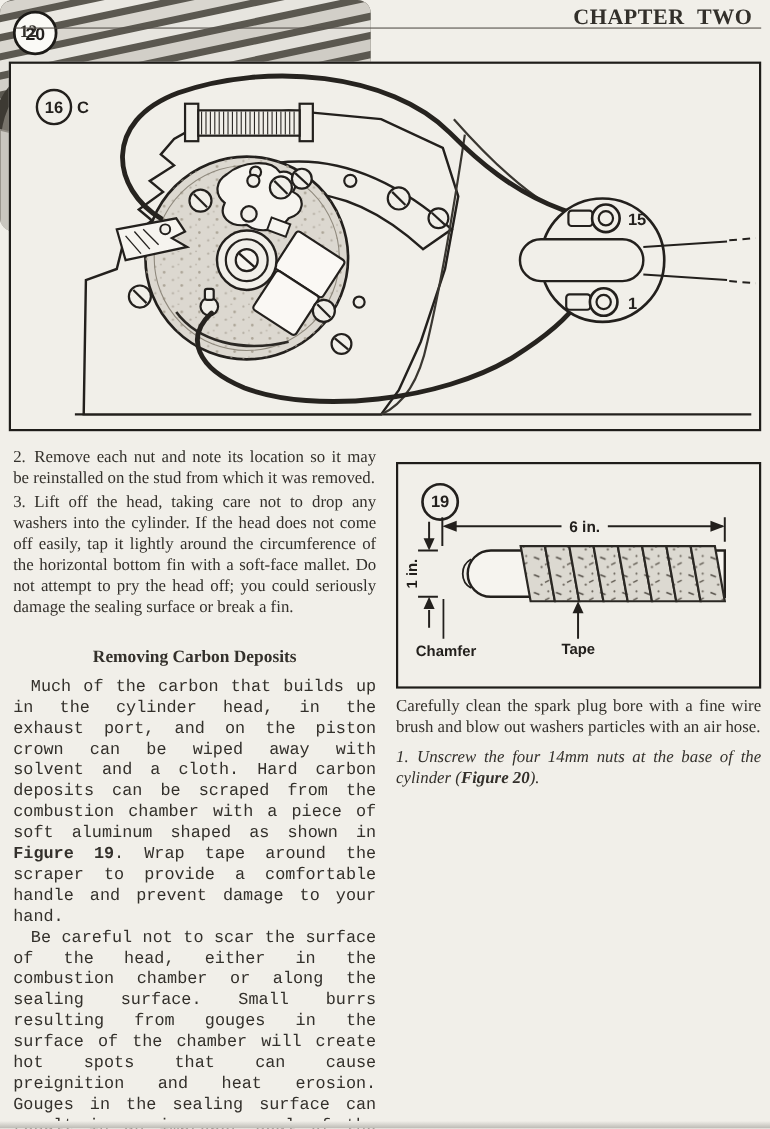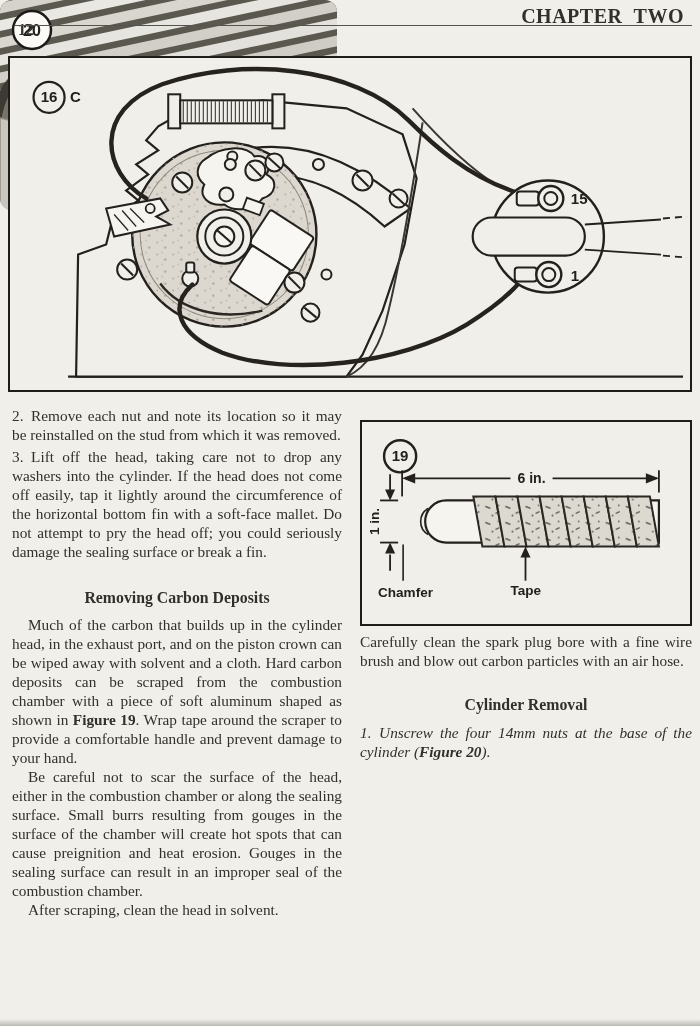--- a/index.html
+++ b/index.html
@@ -16,21 +16,21 @@
   .figbox{position:absolute;border:2.5px solid #1f1d1a;background:#f1efe9;box-sizing:border-box;}
   #fig16{left:8px;top:56px;width:684px;height:336px;}
   #fig19{left:360px;top:420px;width:332px;height:206px;}
   #fig20{left:360px;top:804px;width:337px;height:210px;border-radius:12px;overflow:hidden;background:#c9c6bf;}
   .figbox svg, #fig20 svg{display:block;width:100%;height:100%;}
   
   .col{position:absolute;font-size:15.3px;line-height:19px;text-align:justify;}
   #leftcol{left:12px;top:406px;width:330px;}
   #rightcol-text{left:360px;top:632px;width:332px;}
   .col p{margin:0;}
-  .col p.indent{text-indent:16px;}
+  .col p.indent{text-indent:16px;font-family:Liberation Mono, monospace;}
   .col p.step{margin-bottom:3px;}
   h3.subhead{font-size:15.8px;line-height:19px;margin:27px 0 8px 0;text-align:center;}
   #rightcol-text h3.subhead{margin-top:25px;}
   #rightcol-text p.first{margin-top:0;}
   #rightcol-text p.step1{margin-top:9px;font-style:italic;}
   b{font-weight:bold;}
   
   .svglabel{font-family:"Liberation Sans", sans-serif;font-weight:bold;fill:#23201d;}
   
   .page-edge{position:absolute;left:0;right:0;bottom:0;height:7px;
@@ -253,22 +253,21 @@
     <text class="svglabel" x="148" y="172" font-size="13.5">Tape</text>
 
     <g>
       <circle cx="38" cy="34" r="16" fill="none" stroke="#23201d" stroke-width="2.4"></circle>
       <text class="svglabel" x="38" y="39" font-size="15" text-anchor="middle">19</text>
     </g>
   </svg>
 </div>
 
 <div id="rightcol-text" class="col">
-  <p class="first">Carefully clean the spark plug bore with a fine wire brush and blow out carbon particles with an air hose.</p>
-  <h3 class="subhead">Cylinder Removal</h3>
+  <p class="first">Carefully clean the spark plug bore with a fine wire brush and blow out washers particles with an air hose.</p>
   <p class="step1"><span>1. Unscrew the four 14mm nuts at the base of the cylinder (</span><b>Figure 20</b><span>).</span></p>
 </div>
 
 <div id="fig20">
   <svg viewBox="0 0 337 210">
     <defs>
       <linearGradient id="photoBg" x1="0" y1="0" x2="0" y2="1">
         <stop offset="0" stop-color="#e5e3dd"></stop>
           <stop offset="1" stop-color="#b4b1aa"></stop>
       </linearGradient>

